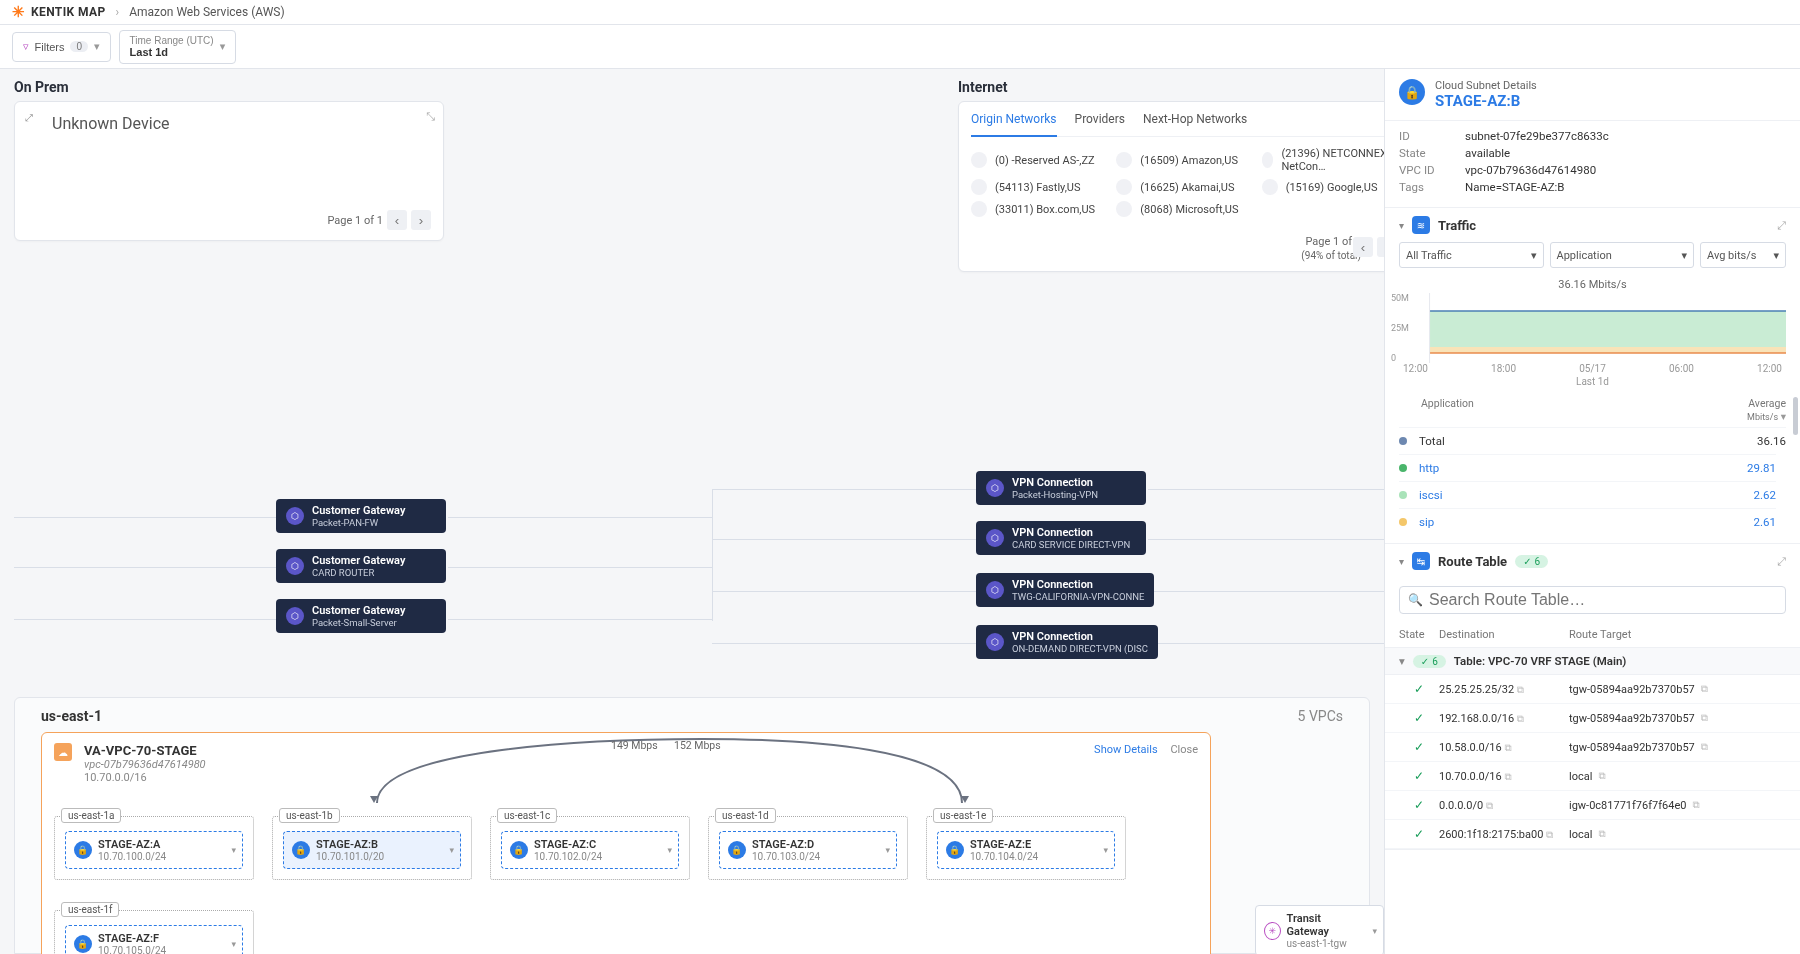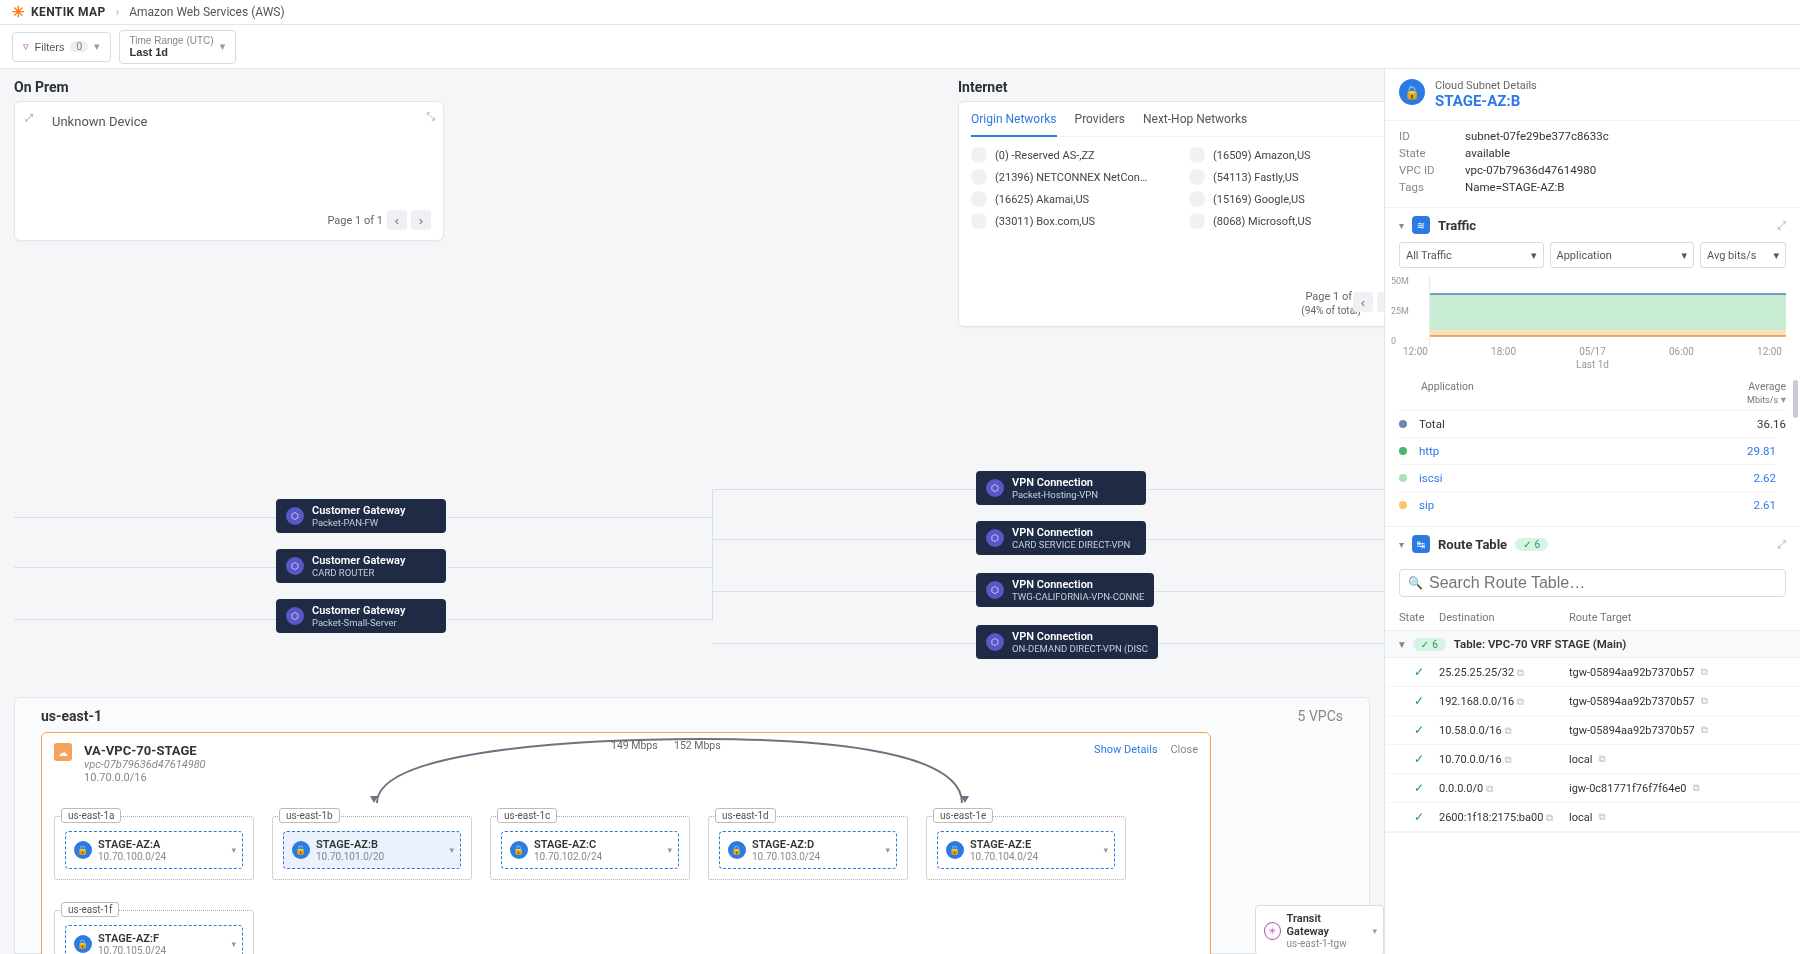--- a/index.html
+++ b/index.html
@@ -92,30 +92,30 @@
   border-radius: 6px;
   padding: 10px 12px;
   box-shadow: 0 1px 2px rgba(0,0,0,0.03);
   position: relative;
 }
 
 .onprem { position: absolute; left: 14px; top: 10px; width: 430px; }
 .onprem .panel { height: 140px; }
 .expand-icon { position: absolute; left: 10px; top: 10px; color: #888; font-size: 10px;}
 .corner-icon { position: absolute; right: 8px; top: 8px; color: #aaa; cursor: pointer; font-size: 11px;}
-.unknown { font-size: 13px; color: #555; margin-left: 25px; margin-top: 2px;}
+.unknown { font-size: 16px; color: #555; margin-left: 25px; margin-top: 2px;}
 .pager { position: absolute; right: 12px; bottom: 10px; display: flex; align-items: center; gap: 4px; font-size: 11px; color: #666;}
 .pgbtn { width: 20px; height: 20px; border: 0; background: #eef0f4; border-radius: 3px; cursor: pointer; color: #777; display:inline-flex;align-items:center;justify-content:center;}
 
 .internet { position: absolute; left: 958px; top: 10px; width: 448px; }
-.internet .panel { height: 226px; }
+.internet .panel { height: 171px; }
 .tabs { display: flex; gap: 18px; border-bottom: 1px solid #eef0f4; padding-bottom: 6px; margin-bottom: 10px;}
 .tab { font-size: 12px; color: #555; cursor: pointer; padding-bottom: 4px; }
 .tab.active { color: #2c7be5; border-bottom: 2px solid #2c7be5; margin-bottom: -7px; }
-.netlist { display: grid; grid-template-columns: 1fr 1fr; gap: 6px 14px; }
+.netlist { display: grid; grid-template-columns: 1fr 1fr 1fr; gap: 6px 14px; }
 .netrow { display: flex; align-items: center; gap: 8px; font-size: 11px; color: #444;}
 .dot { width: 16px; height: 16px; border-radius: 50%; background: #f0f1f5; }
 
 .node {
   position: absolute;
   background: #1f2a44;
   color: #fff;
   border-radius: 4px;
   display: flex;
   align-items: center;
@@ -580,20 +580,21 @@
           </div>
         <div class="sel">
             <span>Application</span>
             <span>▾</span>
           </div>
         <div class="sel small">
             <span>Avg bits/s</span>
             <span>▾</span>
           </div>
       </div>
+      <div class="spark-val">36.16 Mbits/s</div>
       <div class="spark">
         <div class="yaxis">
           <span>50M</span>
           <span>25M</span>
           <span>0</span>
         </div>
         <svg viewBox="0 0 380 70" preserveAspectRatio="none">
           <rect x="30" y="18" width="350" height="42" fill="#c9ecd4"></rect>
           <rect x="30" y="54" width="350" height="6" fill="#f9e3b8"></rect>
           <line x1="30" y1="18" x2="380" y2="18" stroke="#4a7fb5" stroke-width="1.5"></line>

